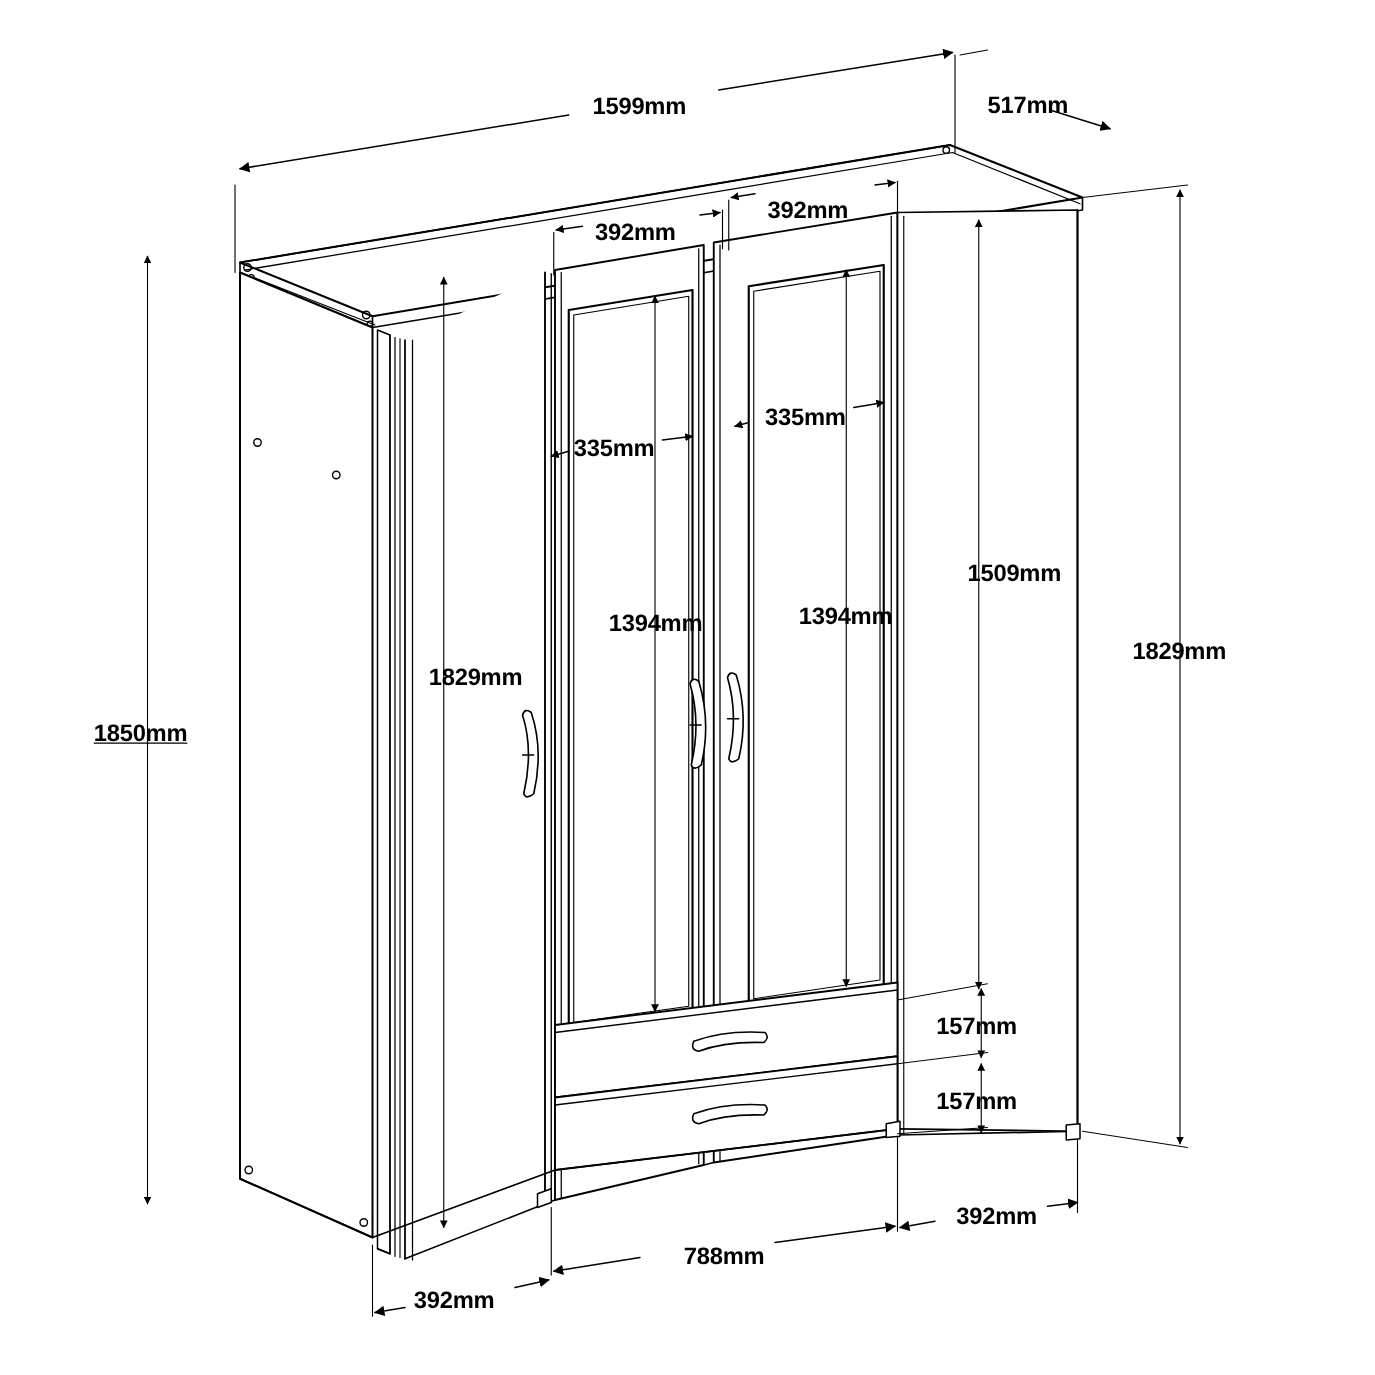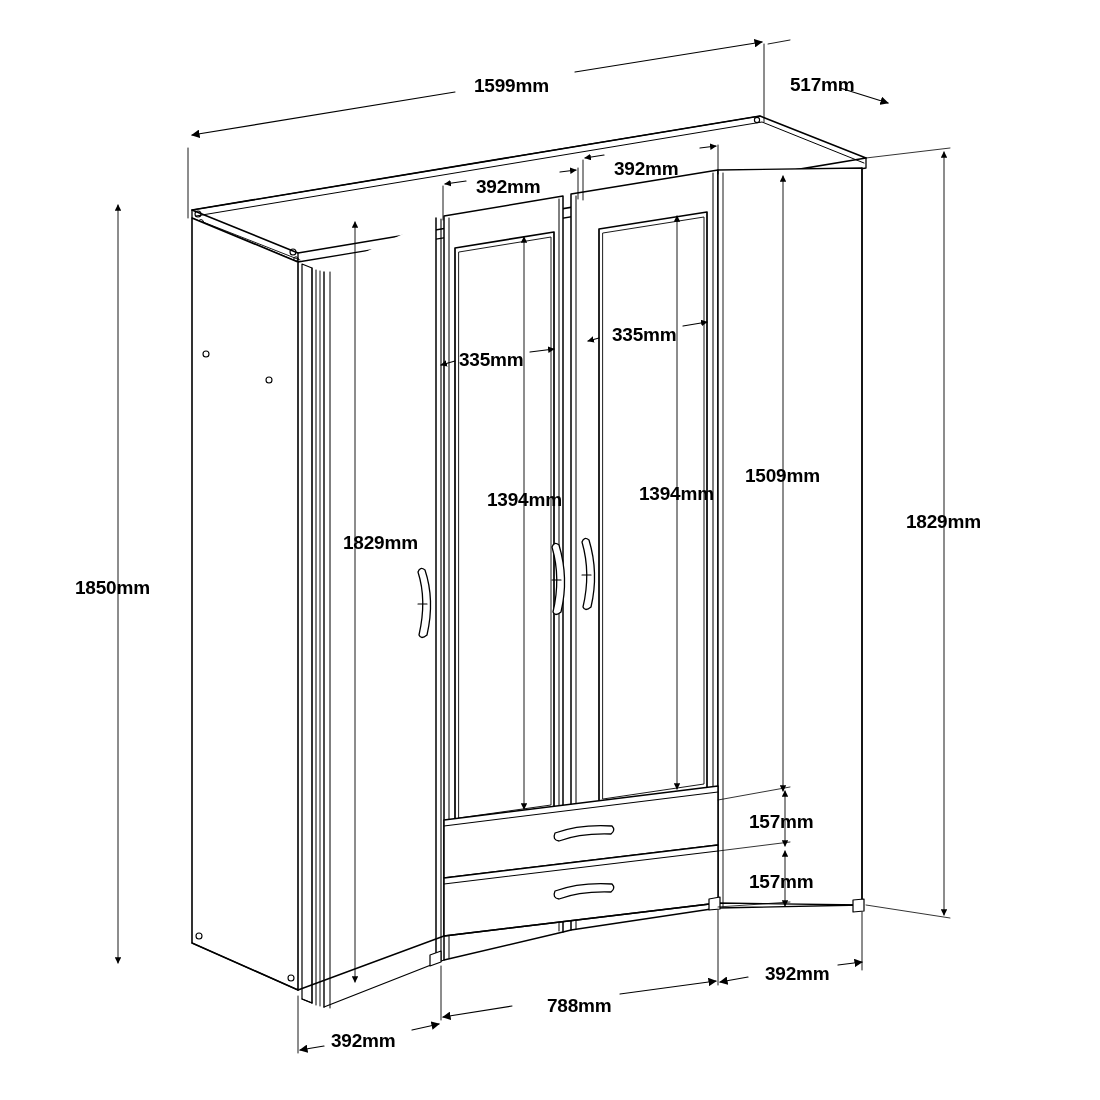--- a/index.html
+++ b/index.html
@@ -212,23 +212,23 @@
   </svg>
 
   <div class="dim-label" style="left:474px;top:76px;">1599mm</div>
   <div class="dim-label" style="left:790px;top:75px;">517mm</div>
   <div class="dim-label" style="left:614px;top:159px;">392mm</div>
   <div class="dim-label" style="left:476px;top:177px;">392mm</div>
   <div class="dim-label" style="left:459px;top:350px;">335mm</div>
   <div class="dim-label" style="left:612px;top:325px;">335mm</div>
   <div class="dim-label" style="left:487px;top:490px;">1394mm</div>
   <div class="dim-label" style="left:639px;top:484px;">1394mm</div>
-  <div class="dim-label" style="left:745px;top:450px;margin-top:16px;">1509mm</div>
+  <div class="dim-label" style="left:774px;top:450px;">1509mm</div>
   <div class="dim-label" style="left:343px;top:533px;">1829mm</div>
   <div class="dim-label" style="left:906px;top:512px;">1829mm</div>
-  <div class="dim-label" style="left:75px;top:578px;">1850mm</div>
+  <div class="dim-label" style="left:75px;top:578px;text-decoration:underline;">1850mm</div>
   <div class="dim-label" style="left:749px;top:812px;">157mm</div>
   <div class="dim-label" style="left:749px;top:872px;">157mm</div>
   <div class="dim-label" style="left:765px;top:964px;">392mm</div>
   <div class="dim-label" style="left:547px;top:996px;">788mm</div>
   <div class="dim-label" style="left:331px;top:1031px;">392mm</div>
 
 </div>
 
 </body></html>

